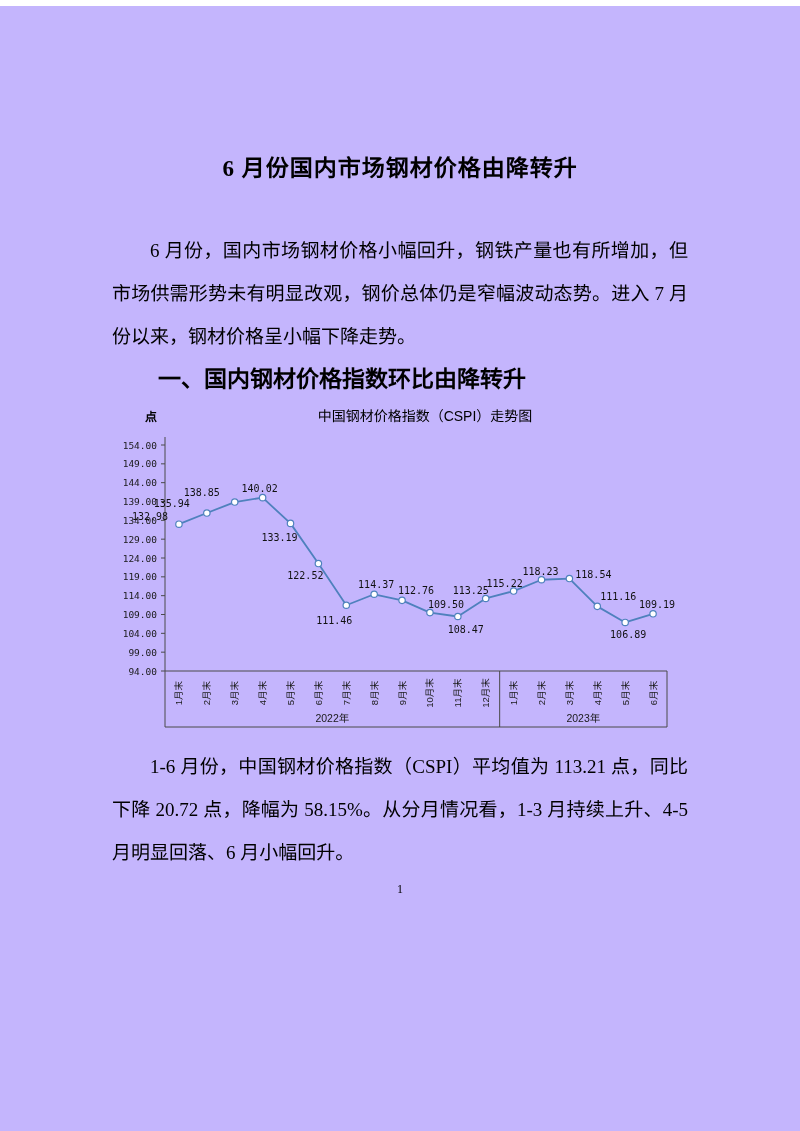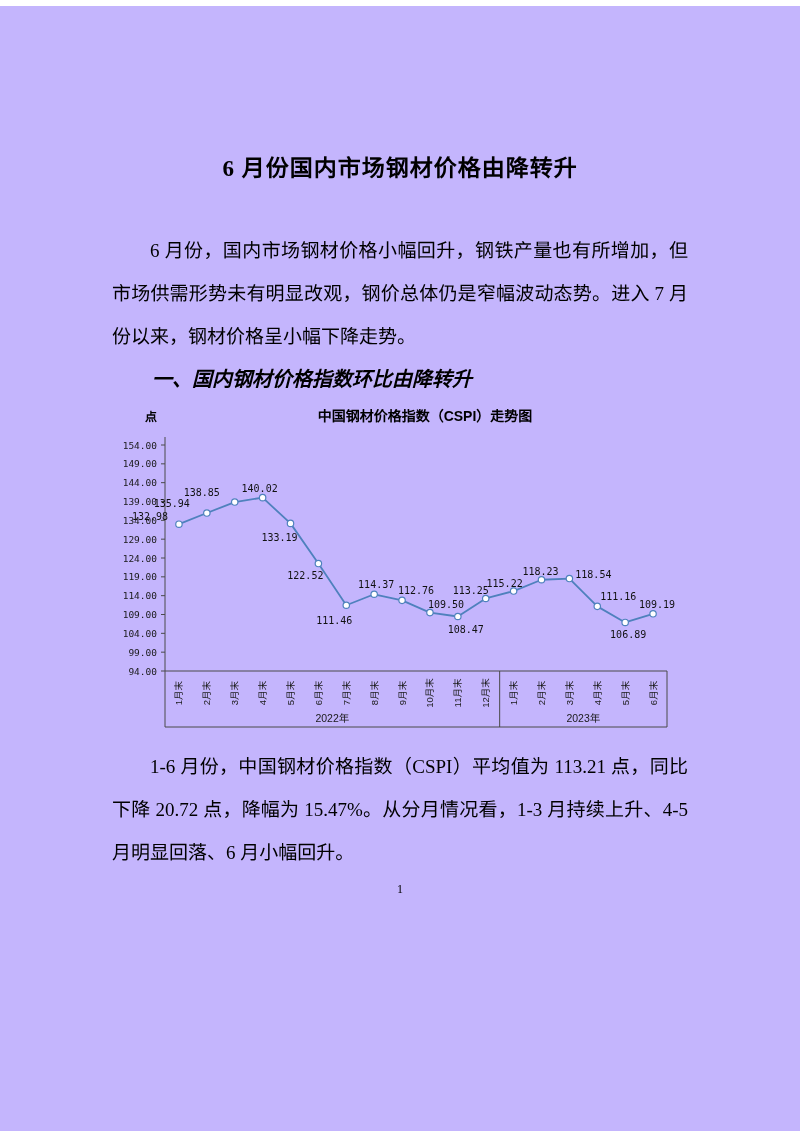--- a/index.html
+++ b/index.html
@@ -19,36 +19,35 @@
     letter-spacing:1px; line-height:30px;
     margin-bottom:45px;
     font-family:"Liberation Serif", serif;
   }
   .para {
     font-size:19px; line-height:43px;
     text-align:justify; text-indent:2em;
     font-family:"Liberation Serif", serif;
   }
   .section-heading {
-    font-size:20px; line-height:43px; font-weight:bold;
+    font-size:23px; line-height:43px; font-weight:bold;
     text-indent:2em;
     font-family:"Liberation Sans", sans-serif;
-    font-style:italic;
   }
   figure.chart { display:block; margin:4px 0 0 0; }
   .chart-header { position:relative; height:22px; width:576px; }
   .chart-unit {
     position:absolute; left:33px; top:2px;
     font-size:12px; font-weight:bold;
     font-family:"Liberation Sans", sans-serif;
   }
   .chart-title {
     position:absolute; left:50%; top:0;
     transform:translateX(calc(-50% + 25px));
-    font-size:14px; font-weight:bold; white-space:nowrap;
+    font-size:14px; font-weight:normal; white-space:nowrap;
     font-family:"Liberation Sans", sans-serif;
   }
   #chart-svg { display:block; width:576px; height:312px; overflow:visible; }
   #chart-svg .ax { stroke:#4a4a4a; stroke-width:1; }
   #chart-svg .tick { font:9.5px "DejaVu Sans Mono", monospace; fill:#1a1a1a; }
   #chart-svg .dlabel { font:10px "DejaVu Sans Mono", monospace; fill:#111; }
   #chart-svg .cat { font:9.5px "Liberation Sans", sans-serif; fill:#1a1a1a; }
   #chart-svg .year { font:10.5px "Liberation Sans", sans-serif; fill:#1a1a1a; }
   .para-after-chart { margin-top:6px; }
   .page-number {
@@ -159,17 +158,17 @@
           <text x="481.3888888888889" y="151.06599999999997" class="dlabel" text-anchor="middle">118.54</text>
           <circle cx="485.27777777777777" cy="179.364" r="3.2" fill="#ffffff" stroke="#4F81BD" stroke-width="1.2"></circle>
           <text x="506.27777777777777" y="172.864" class="dlabel" text-anchor="middle">111.16</text>
           <circle cx="513.1666666666667" cy="195.44766666666666" r="3.2" fill="#ffffff" stroke="#4F81BD" stroke-width="1.2"></circle>
           <text x="516.1666666666667" y="210.94766666666666" class="dlabel" text-anchor="middle">106.89</text>
           <circle cx="541.0555555555555" cy="186.78433333333336" r="3.2" fill="#ffffff" stroke="#4F81BD" stroke-width="1.2"></circle>
           <text x="545.0555555555555" y="181.28433333333336" class="dlabel" text-anchor="middle">109.19</text>
         </svg>
     </figure>
 
-    <p class="para para-after-chart">1-6 月份，中国钢材价格指数（CSPI）平均值为 113.21 点，同比下降 20.72 点，降幅为 15.47%。从分月情况看，1-3 月持续上升、4-5 月明显回落、6 月小幅回升。</p>
+    <p class="para para-after-chart">1-6 月份，中国钢材价格指数（CSPI）平均值为 113.21 点，同比下降 20.72 点，降幅为 58.15%。从分月情况看，1-3 月持续上升、4-5 月明显回落、6 月小幅回升。</p>
 
     <div class="page-number">1</div>
   </div>
 </div>
 
 </body></html>

